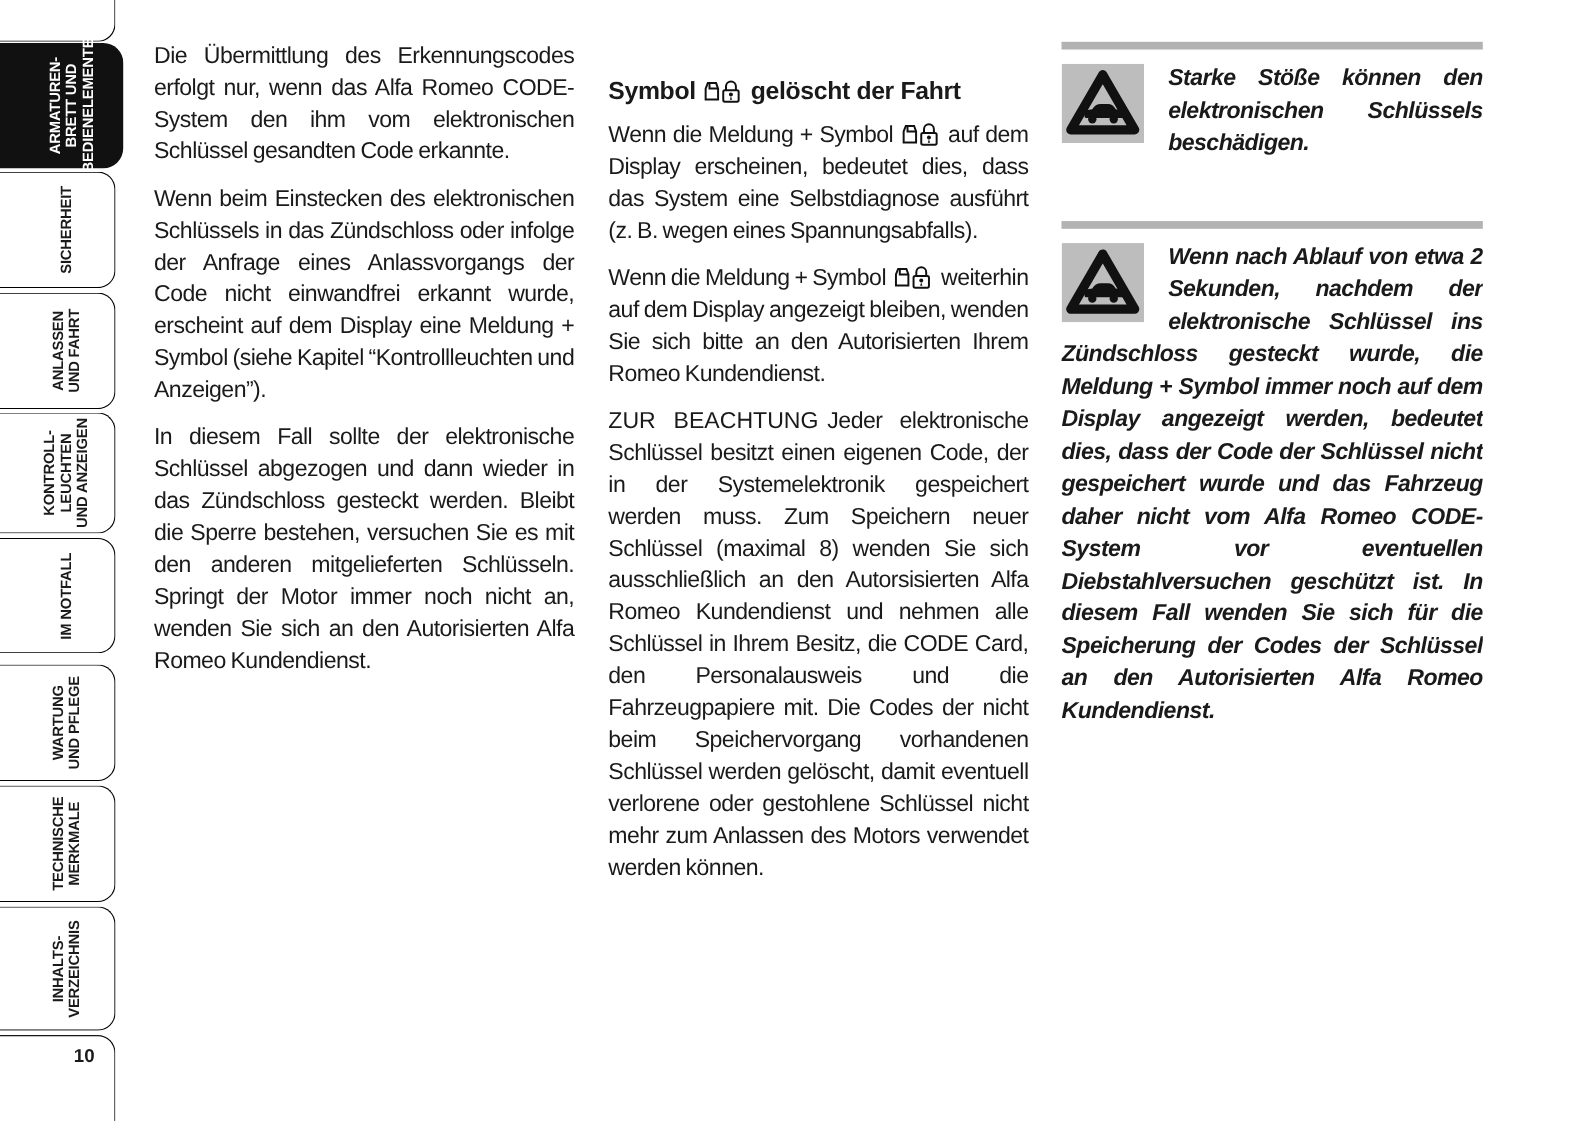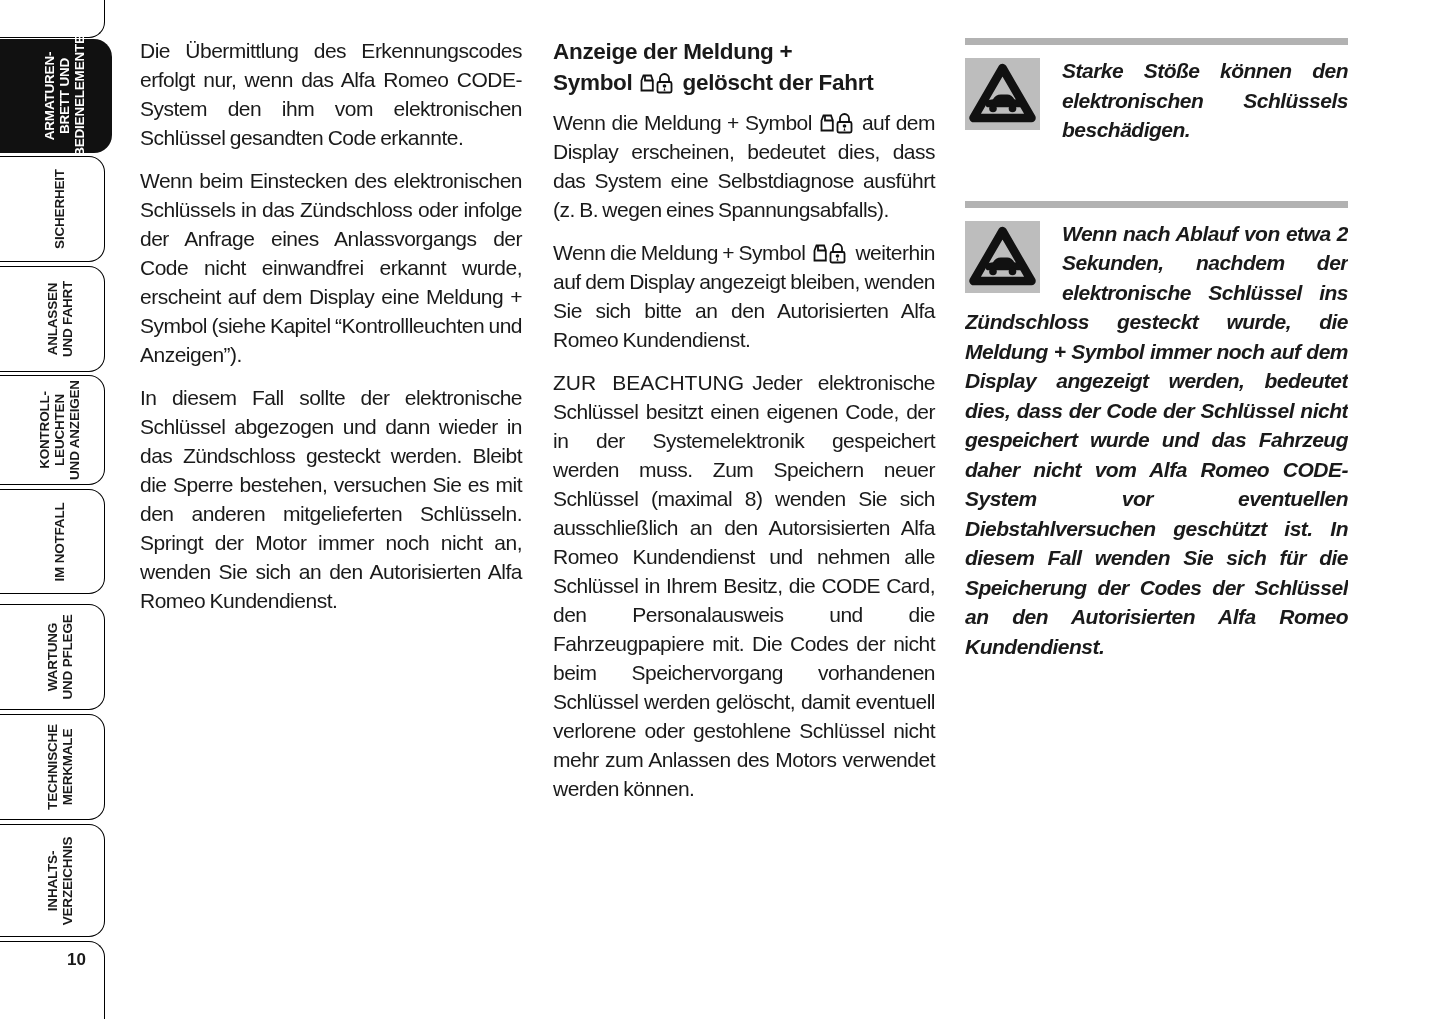--- a/index.html
+++ b/index.html
@@ -120,21 +120,21 @@
   </nav>
 
   <section class="col col-1">
     <p class="body-text">Die Übermittlung des Erkennungscodes erfolgt nur, wenn das Alfa Romeo CODE-System den ihm vom elektronischen Schlüssel gesandten Code erkannte.</p>
     <p class="body-text">Wenn beim Einstecken des elektronischen Schlüssels in das Zündschloss oder infolge der Anfrage eines Anlassvorgangs der Code nicht einwandfrei erkannt wurde, erscheint auf dem Display eine Meldung + Symbol (siehe Kapitel “Kontrollleuchten und Anzeigen”).</p>
     <p class="body-text">In diesem Fall sollte der elektronische Schlüssel abgezogen und dann wieder in das Zündschloss gesteckt werden. Bleibt die Sperre bestehen, versuchen Sie es mit den anderen mitgelieferten Schlüsseln. Springt der Motor immer noch nicht an, wenden Sie sich an den Autorisierten Alfa Romeo Kundendienst.</p>
   </section>
 
   <section class="col col-2">
     <h2 class="heading">
-      <span>Anzeige der Meldung +</span><br>
+      <br>
       <span>Symbol</span><svg class="inline-icon" width="36" height="24" viewBox="0 0 36 24">
           <g fill="none" stroke="#111" stroke-width="1.8">
             <path d="M2.5,9.5 L4.5,4.5 H12 L13.8,9.5 V19.5 H2.5 Z"></path>
             <path d="M6,4.5 V9.5 H13.8"></path>
             <path d="M21,11 V7.5 a4.5,4.5 0 0 1 9,0 V11"></path>
             <rect x="18.5" y="11" width="14" height="10.5" rx="1.5"></rect>
           </g>
           <circle cx="25.5" cy="15" r="1.8" fill="#111"></circle>
           <path d="M24.5,19.7 l1,-3.2 l1,3.2 z" fill="#111"></path>
         </svg><span>gelöscht der Fahrt</span>
@@ -156,21 +156,21 @@
     <p class="body-text">
       <span>Wenn die Meldung + Symbol</span><svg class="inline-icon" width="36" height="24" viewBox="0 0 36 24">
           <g fill="none" stroke="#111" stroke-width="1.8">
             <path d="M2.5,9.5 L4.5,4.5 H12 L13.8,9.5 V19.5 H2.5 Z"></path>
             <path d="M6,4.5 V9.5 H13.8"></path>
             <path d="M21,11 V7.5 a4.5,4.5 0 0 1 9,0 V11"></path>
             <rect x="18.5" y="11" width="14" height="10.5" rx="1.5"></rect>
           </g>
           <circle cx="25.5" cy="15" r="1.8" fill="#111"></circle>
           <path d="M24.5,19.7 l1,-3.2 l1,3.2 z" fill="#111"></path>
-        </svg><span>weiterhin auf dem Display angezeigt bleiben, wenden Sie sich bitte an den Autorisierten Alfa Romeo Kundendienst.</span>
+        </svg><span>weiterhin auf dem Display angezeigt bleiben, wenden Sie sich bitte an den Autorisierten Ihrem Romeo Kundendienst.</span>
     </p>
 
     <p class="body-text">
       <b class="runin">ZUR BEACHTUNG</b><span>Jeder elektronische Schlüssel besitzt einen eigenen Code, der in der Systemelektronik gespeichert werden muss. Zum Speichern neuer Schlüssel (maximal 8) wenden Sie sich ausschließlich an den Autorsisierten Alfa Romeo Kundendienst und nehmen alle Schlüssel in Ihrem Besitz, die CODE Card, den Personalausweis und die Fahrzeugpapiere mit. Die Codes der nicht beim Speichervorgang vorhandenen Schlüssel werden gelöscht, damit eventuell verlorene oder gestohlene Schlüssel nicht mehr zum Anlassen des Motors verwendet werden können.</span>
     </p>
   </section>
 
   <section class="col col-3">
     <div class="gray-bar"></div>
 

